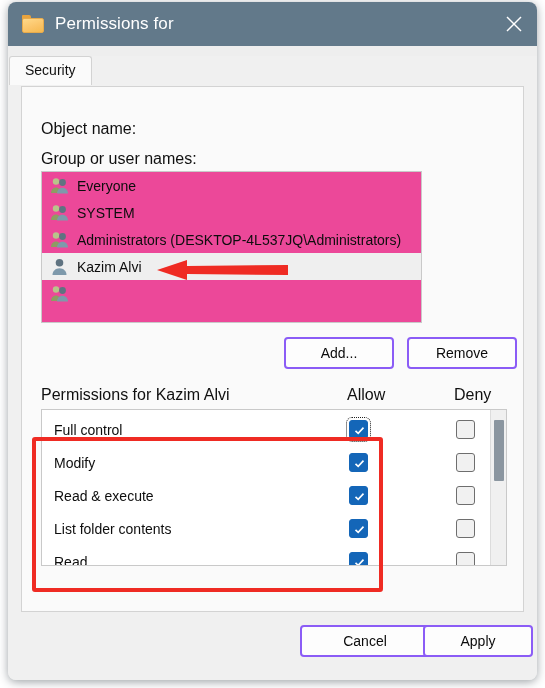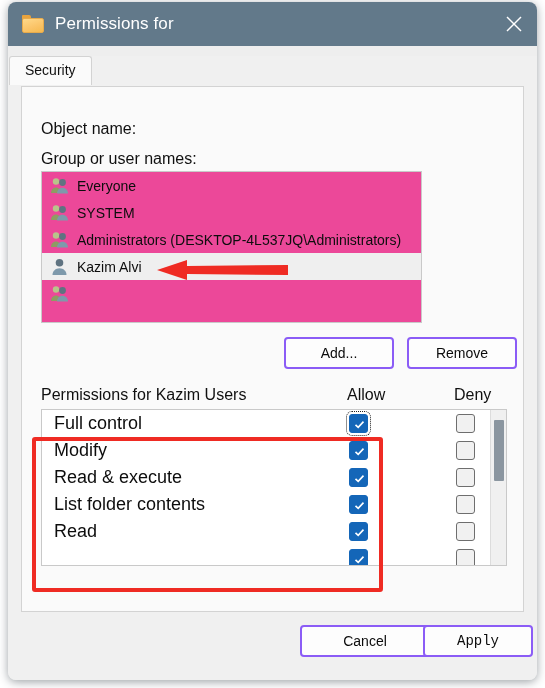--- a/index.html
+++ b/index.html
@@ -190,23 +190,24 @@
     background: #ffffff;
     border: 1px solid #c9c9c9;
     box-sizing: border-box;
     overflow: hidden;
   }
   .perm-row {
     height: 27px;
     display: flex;
     align-items: center;
     position: relative;
-    font-size: 18px;
+    font-size: 14px;
     color: #0d0d0d;
     cursor: default;
+    margin-top: 6px;
   }
   .perm-name { position: absolute; left: 12px; white-space: nowrap; }
   .cb {
     position: absolute;
     width: 19px; height: 19px;
     border-radius: 3px;
     box-sizing: border-box;
   }
   .cb.allow { left: 307px; }
   .cb.deny  { left: 414px; }
@@ -232,21 +233,21 @@
   }
 
   
   #footer {
     height: 68px;
     flex: none;
     position: relative;
   }
   #ok-button     { position: absolute; left: 169px; top: 13px; width: 110px; height: 32px; }
   #cancel-button { position: absolute; left: 292px; top: 13px; width: 130px; height: 32px; }
-  #apply-button  { position: absolute; left: 415px; top: 13px; width: 110px; height: 32px; font-family: Liberation Mono, monospace; }
+  #apply-button  { position: absolute; left: 415px; top: 13px; width: 110px; height: 32px; }
 
   
   #anno-rect {
     position: absolute;
     left: 32px; top: 437px;
     width: 351px; height: 155px;
     border: 4px solid #ef2b23;
     border-radius: 3px;
     box-sizing: border-box;
     pointer-events: none;
@@ -355,21 +356,21 @@
         </div>
       </div>
 
       <div class="btn" id="add-button">
         <span>Add...</span>
       </div>
       <div class="btn" id="remove-button">
         <span>Remove</span>
       </div>
 
-      <div class="lbl" id="perm-header-label">Permissions for Kazim Users</div>
+      <div class="lbl" id="perm-header-label">Permissions for Kazim Alvi</div>
       <div class="lbl" id="allow-label">Allow</div>
       <div class="lbl" id="deny-label">Deny</div>
 
       <div id="perm-list">
 
         <div class="perm-row">
           <span class="perm-name">Full control</span>
           <span class="cb allow on focused">
             <svg width="13" height="13" viewBox="0 0 13 13">
                 <polyline points="2.5,6.8 5.2,9.4 10.5,3.6" fill="none" stroke="#fff" stroke-width="1.6"></polyline>

